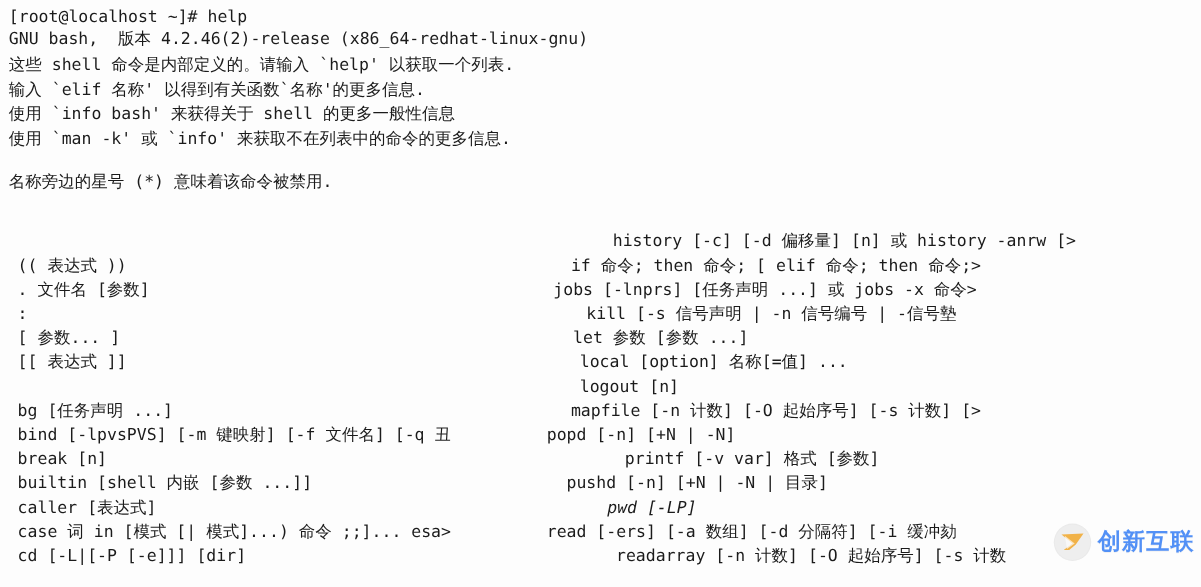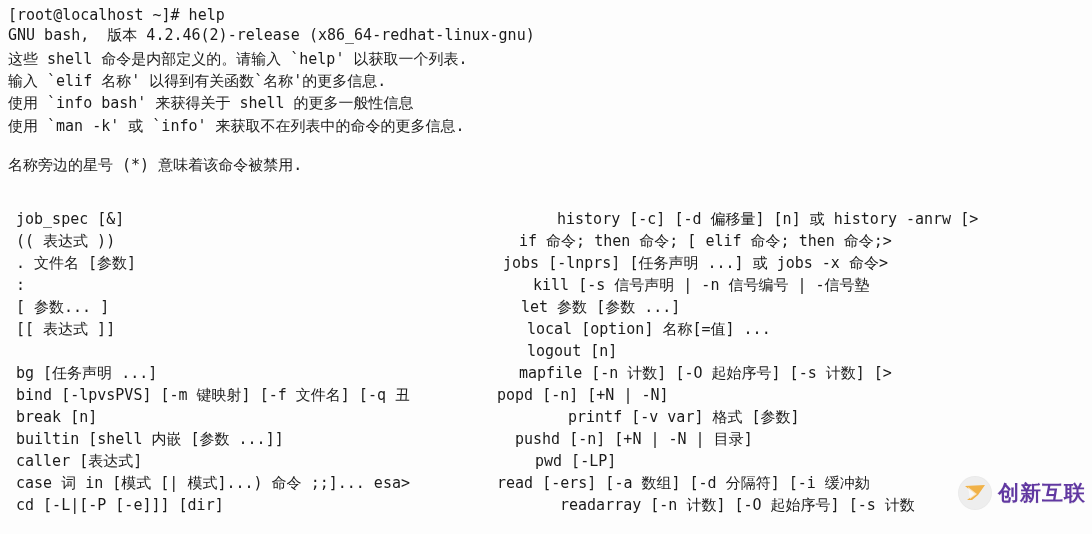--- a/index.html
+++ b/index.html
@@ -75,41 +75,40 @@
     background: #e8e8e8;
     display: flex;
     align-items: center;
     justify-content: center;
     overflow: hidden;
   }
   #watermark .wm-text {
     font-family: Liberation Sans, sans-serif;
     font-size: 21px;
     font-weight: bold;
-    color: #4c1d95;
+    color: #3b82f6;
     letter-spacing: 1px;
     text-shadow: 0 1px 0 rgba(0,0,0,0.06);
   }
 </style>
 </head>
 <body>
 
 <div id="terminal">
 
   <div class="line header-line" style="top:4px;">[root@localhost ~]# help</div>
 
   <div class="line header-line" style="top:24px;">GNU bash,  版本 4.2.46(2)-release (x86_64-redhat-linux-gnu)</div>
   <div class="line header-line" style="top:48px;">这些 shell 命令是内部定义的。请输入 `help' 以获取一个列表.</div>
   <div class="line header-line" style="top:70px;">输入 `elif 名称' 以得到有关函数`名称'的更多信息.</div>
   <div class="line header-line" style="top:92px;">使用 `info bash' 来获得关于 shell 的更多一般性信息</div>
   <div class="line header-line" style="top:115px;">使用 `man -k' 或 `info' 来获取不在列表中的命令的更多信息.</div>
 
   <div class="line note-line" style="top:154px;">名称旁边的星号 (*) 意味着该命令被禁用.</div>
 
-  <div class="line col-left" style="top:208px;">job_spec [&amp;]</div>
   <div class="line col-left" style="top:230px;">(( 表达式 ))</div>
   <div class="line col-left" style="top:252px;">. 文件名 [参数]</div>
   <div class="line col-left" style="top:274px;">:</div>
   <div class="line col-left" style="top:296px;">[ 参数... ]</div>
   <div class="line col-left" style="top:318px;">[[ 表达式 ]]</div>
   <div class="line col-left" style="top:362px;">bg [任务声明 ...]</div>
   <div class="line col-left" style="top:384px;">bind [-lpvsPVS] [-m 键映射] [-f 文件名] [-q 丑</div>
   <div class="line col-left" style="top:406px;">break [n]</div>
   <div class="line col-left" style="top:450px;">caller [表达式]</div>
   <div class="line col-left" style="top:428px;">builtin [shell 内嵌 [参数 ...]]</div>
@@ -120,21 +119,21 @@
   <div class="line col-right" style="top:230px;left:519px;">if 命令; then 命令; [ elif 命令; then 命令;&gt;</div>
   <div class="line col-right" style="top:252px;left:503px;">jobs [-lnprs] [任务声明 ...] 或 jobs -x 命令&gt;</div>
   <div class="line col-right" style="top:274px;left:533px;">kill [-s 信号声明 | -n 信号编号 | -信号墊</div>
   <div class="line col-right" style="top:296px;left:521px;">let 参数 [参数 ...]</div>
   <div class="line col-right" style="top:318px;left:527px;">local [option] 名称[=值] ...</div>
   <div class="line col-right" style="top:340px;left:527px;">logout [n]</div>
   <div class="line col-right" style="top:362px;left:519px;">mapfile [-n 计数] [-O 起始序号] [-s 计数] [&gt;</div>
   <div class="line col-right" style="top:384px;left:497px;">popd [-n] [+N | -N]</div>
   <div class="line col-right" style="top:406px;left:568px;">printf [-v var] 格式 [参数]</div>
   <div class="line col-right" style="top:428px;left:515px;">pushd [-n] [+N | -N | 目录]</div>
-  <div class="line col-right" style="top:450px;left:535px;">pwd [-LP]</div>
+  <div class="line col-right" style="top:450px;left:552px;font-style:italic;">pwd [-LP]</div>
   <div class="line col-right" style="top:472px;left:497px;">read [-ers] [-a 数组] [-d 分隔符] [-i 缓冲劾</div>
   <div class="line col-right" style="top:494px;left:560px;">readarray [-n 计数] [-O 起始序号] [-s 计数</div>
 
   <div id="watermark">
     <span class="wm-logo">
       <svg width="34" height="34" viewBox="0 0 34 34" aria-hidden="true">
         <circle cx="17" cy="17" r="16" fill="#ececec"></circle>
         <path d="M7 10 L17 18 L9 24 L14 24 L20 19 L27 9 Z" fill="#f0a830"></path>
         <path d="M10 11 L19 18 L12 23 Z" fill="#ffffff" opacity="0.65"></path>
       </svg>

